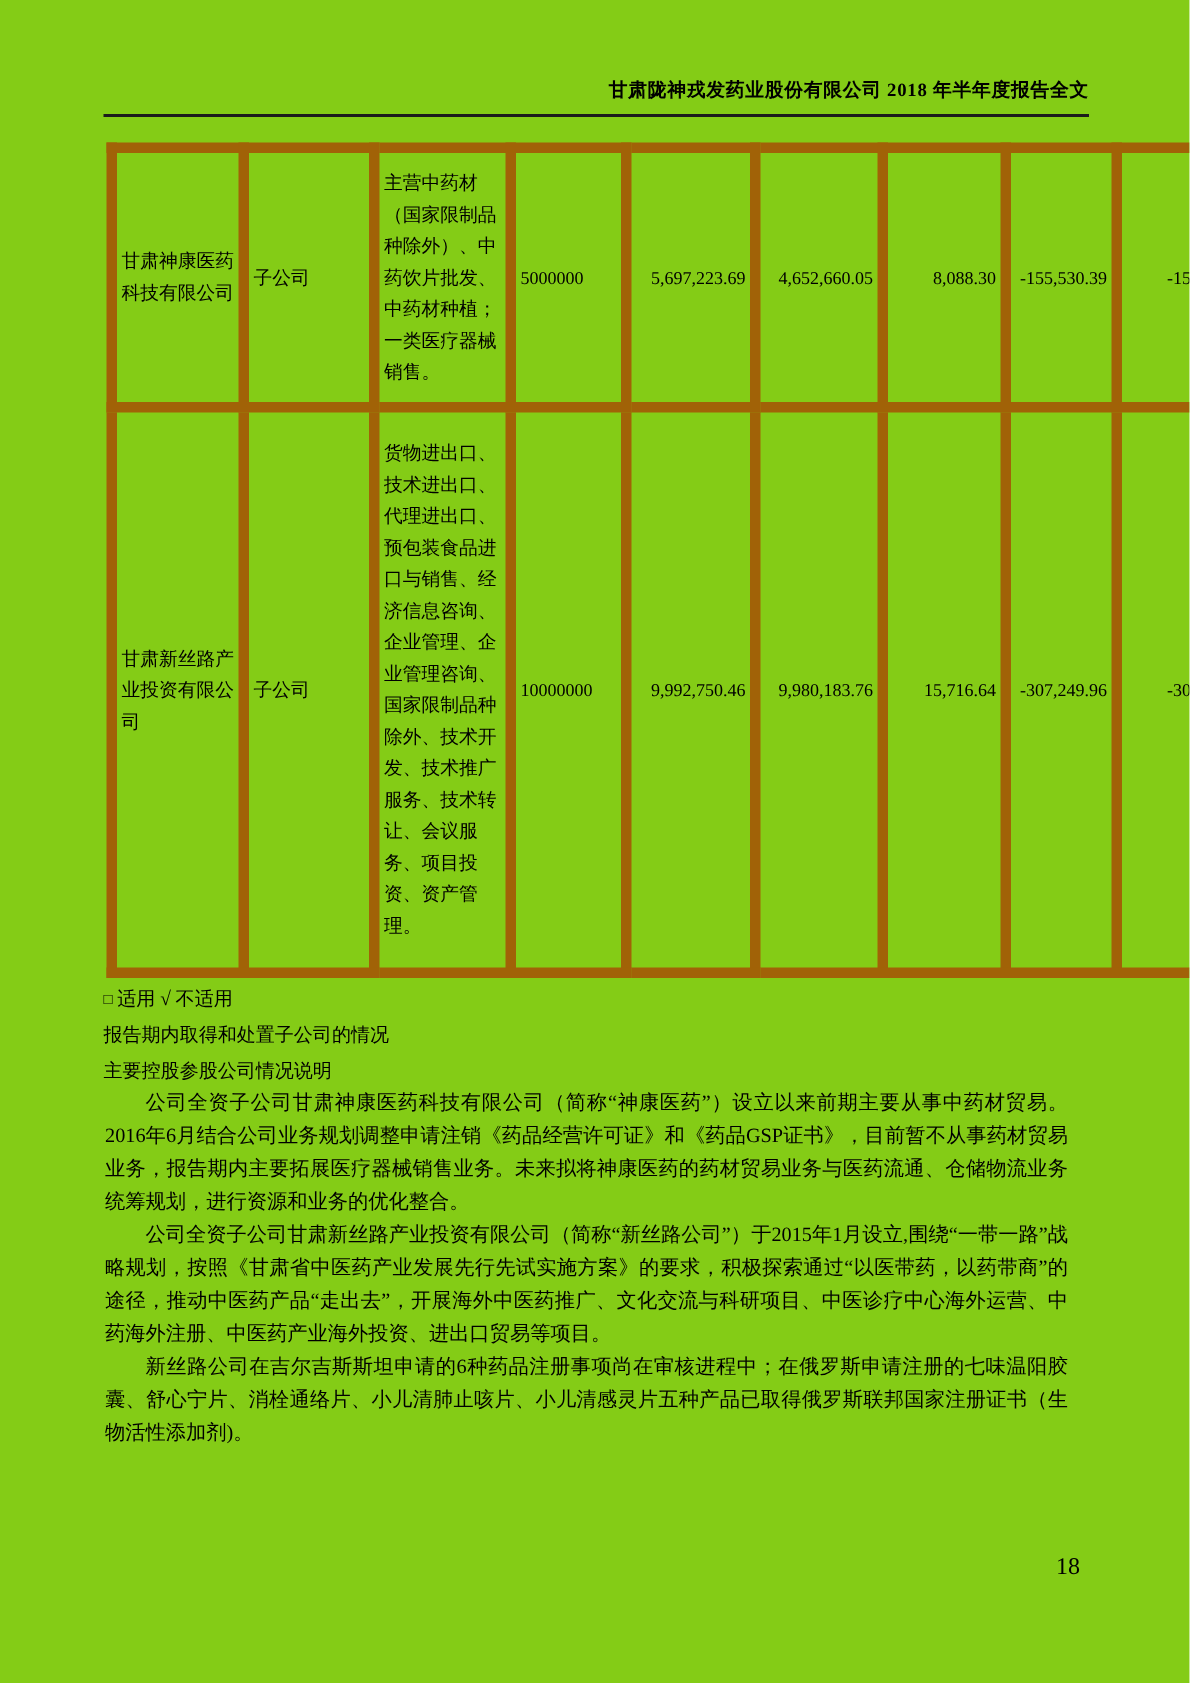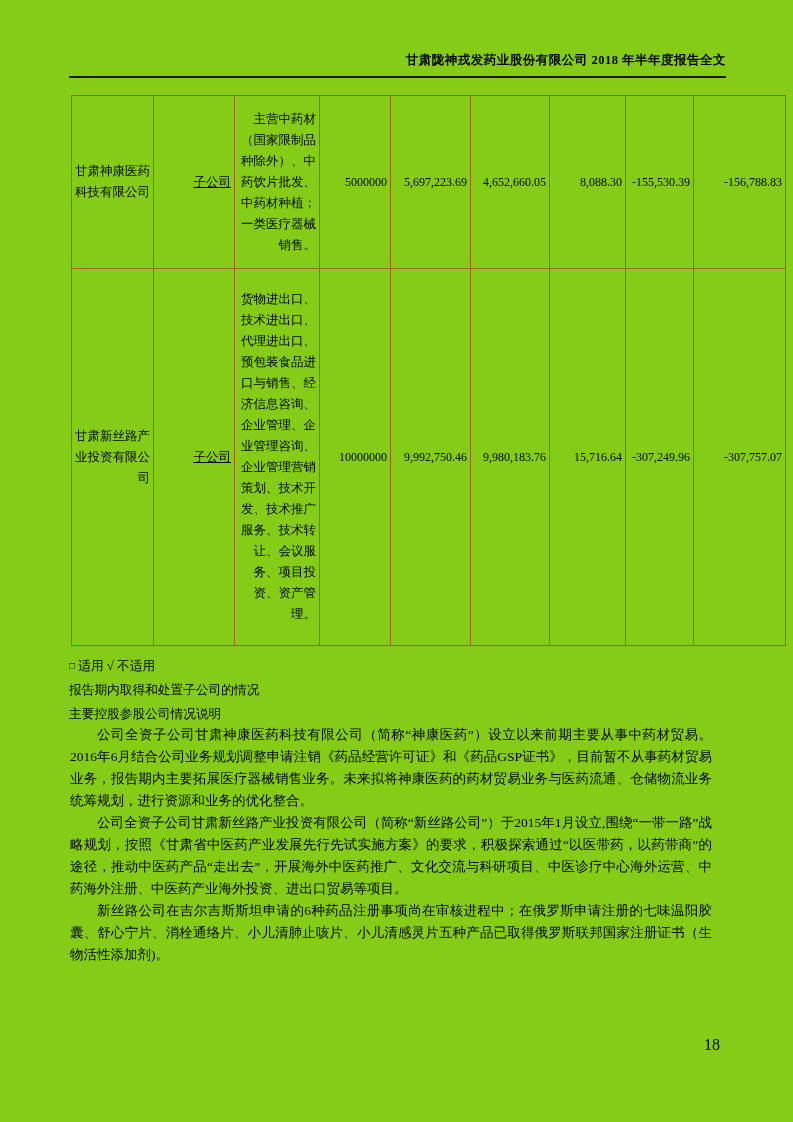--- a/index.html
+++ b/index.html
@@ -29,31 +29,30 @@
   .subsidiaries-table {
     position: absolute;
     left: 71px;
     top: 95px;
     width: 651px;
     border-collapse: collapse;
     table-layout: fixed;
     font-size: 12.5px;
   }
   .subsidiaries-table td {
-    border: 1px solid #a16207;
+    border: 7px solid #a16207;
     vertical-align: middle;
     padding: 2px 3px;
     line-height: 21px;
     word-break: break-word;
-    text-align: right;
   }
   .subsidiaries-table tr.row-1 { height: 173px; }
   .subsidiaries-table tr.row-2 { height: 377px; }
   .col-name { width: 75px; text-align: left; }
-  .col-type { width: 74px; text-align: left; text-decoration: underline; }
+  .col-type { width: 74px; text-align: left; }
   .col-biz  { width: 78px; text-align: left; }
   .col-cap  { width: 64px; text-align: left;  font-size: 12px; }
   .col-n1   { width: 73px; }
   .col-n2   { width: 72px; }
   .col-n3   { width: 69px; }
   .col-n4   { width: 61px; }
   .col-n5   { width: 85px; }
   .num {
     text-align: right;
     font-size: 12px;
@@ -110,21 +109,21 @@
       <td class="col-cap">5000000</td>
       <td class="col-n1 num">5,697,223.69</td>
       <td class="col-n2 num">4,652,660.05</td>
       <td class="col-n3 num">8,088.30</td>
       <td class="col-n4 num num-wrap">-155,530.39</td>
       <td class="col-n5 num">-156,788.83</td>
     </tr>
     <tr class="row-2">
       <td class="col-name">甘肃新丝路产业投资有限公司</td>
       <td class="col-type">子公司</td>
-      <td class="col-biz">货物进出口、技术进出口、代理进出口、预包装食品进口与销售、经济信息咨询、企业管理、企业管理咨询、企业管理营销策划、技术开发、技术推广服务、技术转让、会议服务、项目投资、资产管理。</td>
+      <td class="col-biz">货物进出口、技术进出口、代理进出口、预包装食品进口与销售、经济信息咨询、企业管理、企业管理咨询、国家限制品种除外、技术开发、技术推广服务、技术转让、会议服务、项目投资、资产管理。</td>
       <td class="col-cap">10000000</td>
       <td class="col-n1 num">9,992,750.46</td>
       <td class="col-n2 num">9,980,183.76</td>
       <td class="col-n3 num">15,716.64</td>
       <td class="col-n4 num num-wrap">-307,249.96</td>
       <td class="col-n5 num">-307,757.07</td>
     </tr>
   </tbody>
     </table>
 

